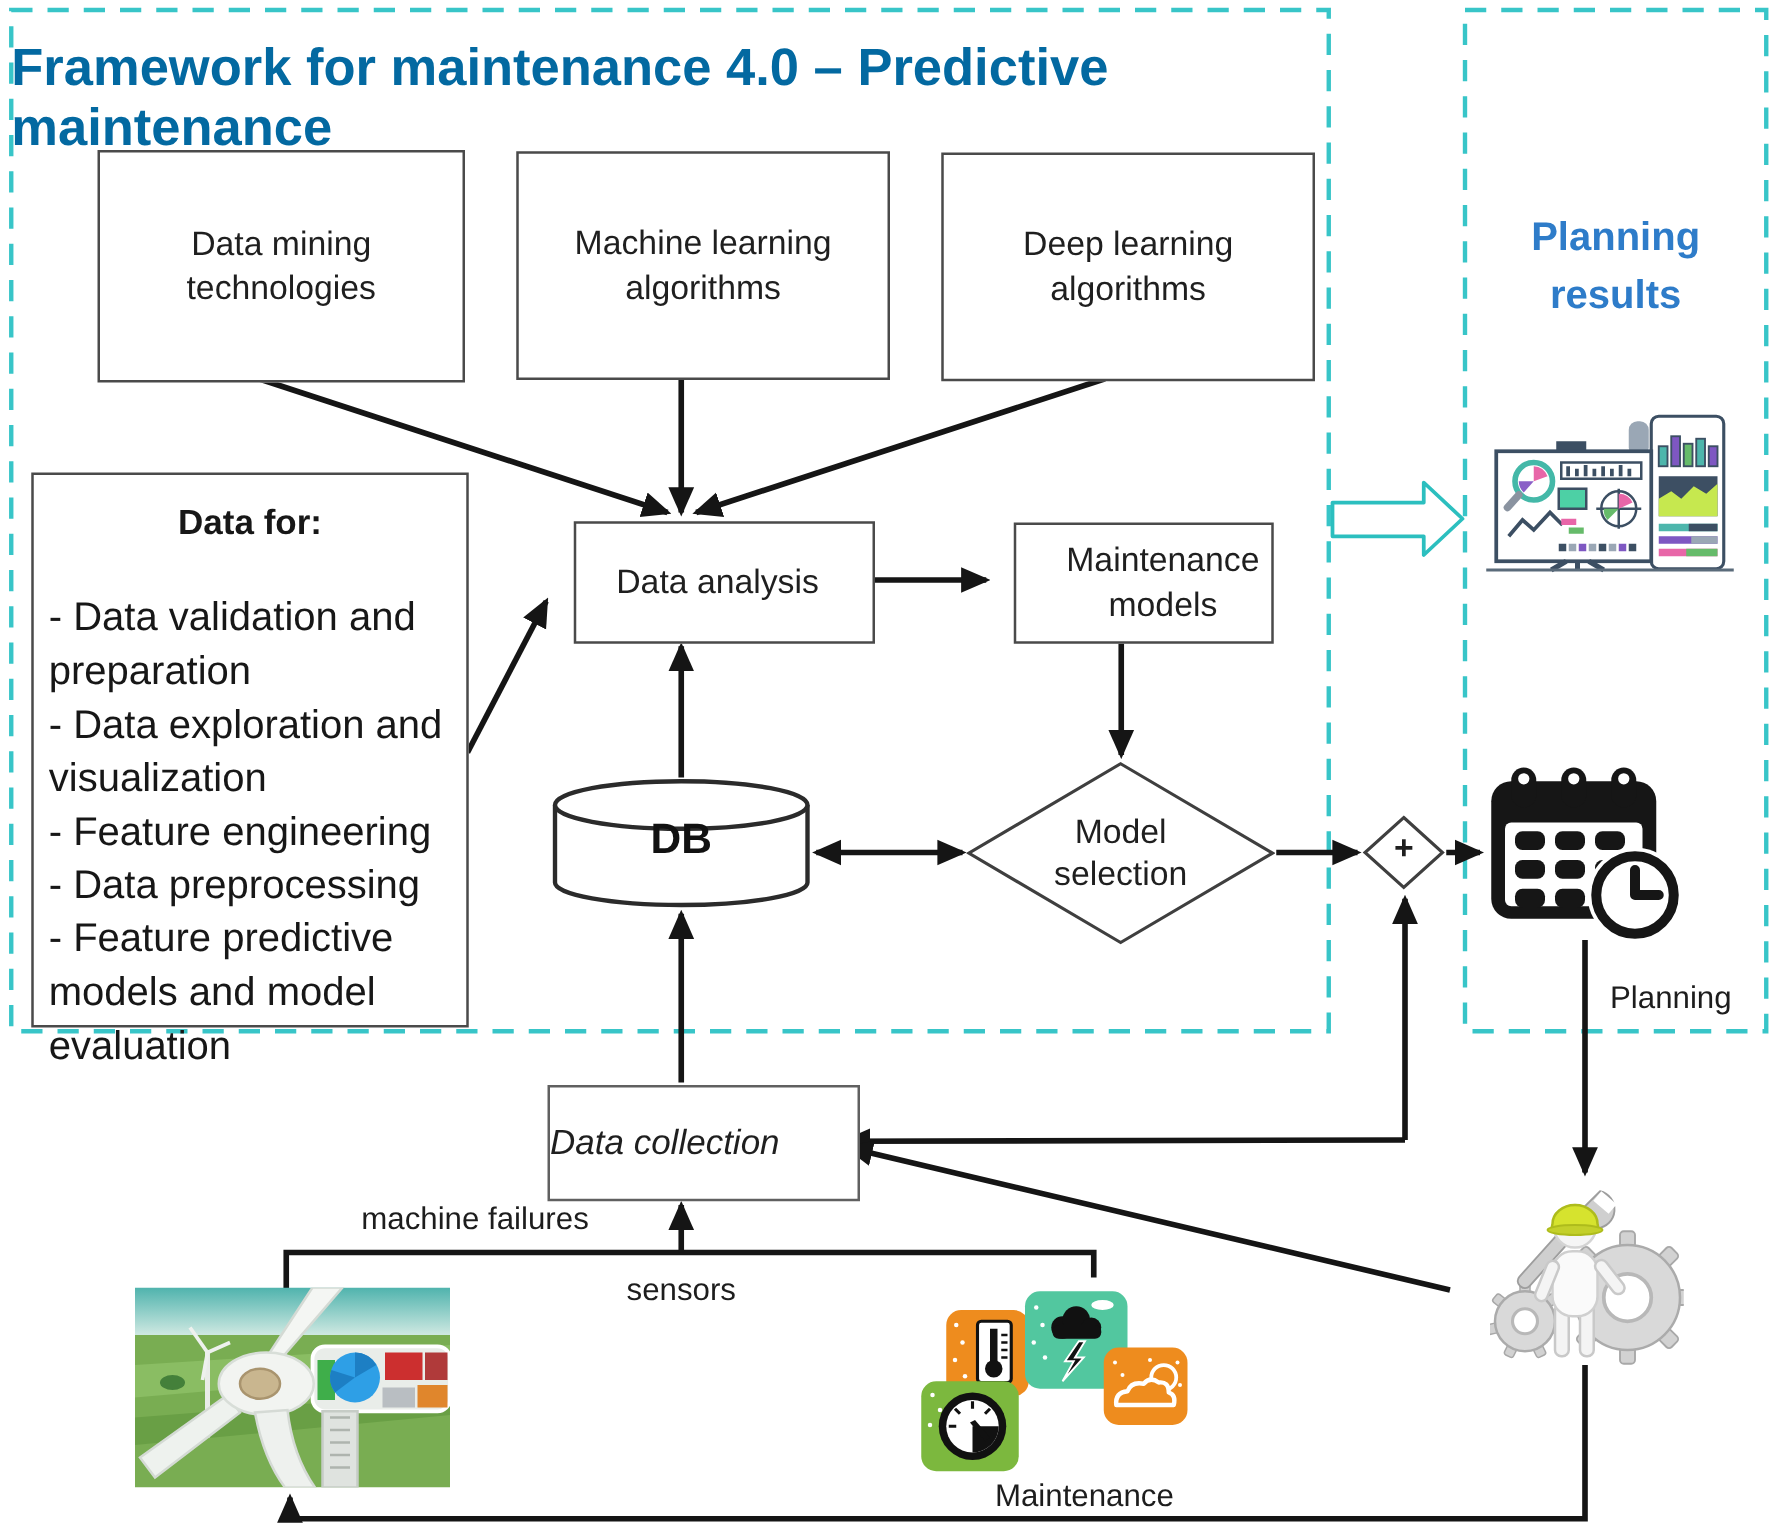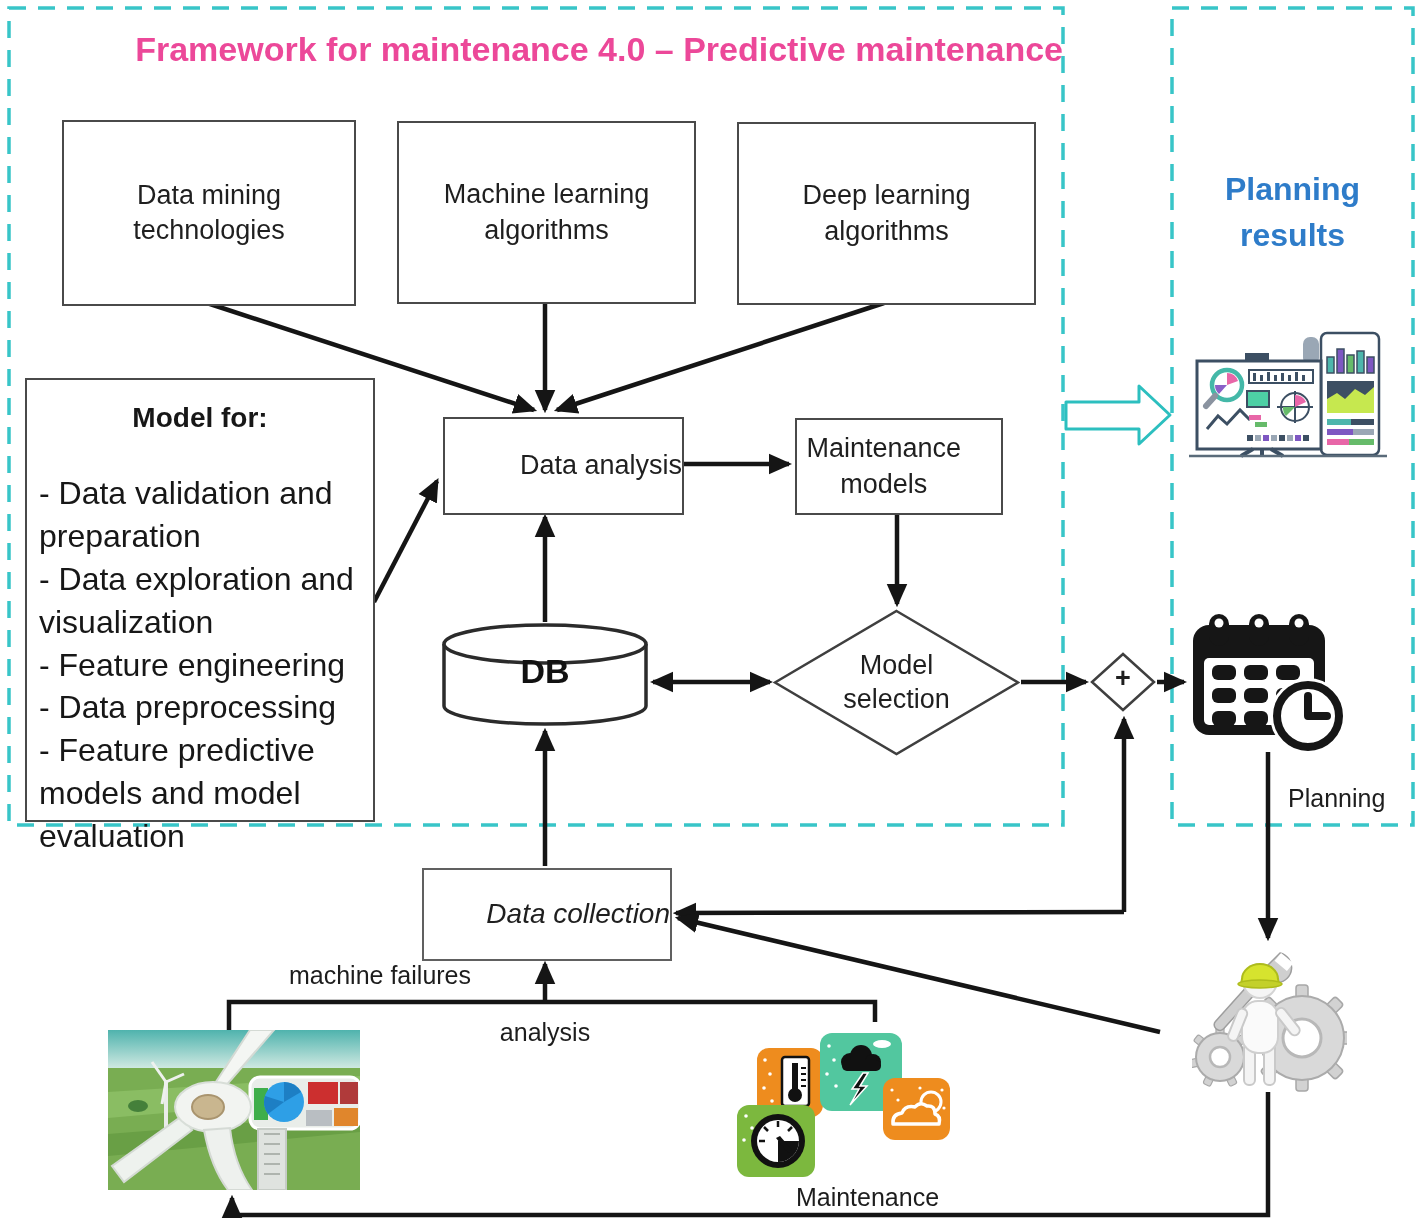--- a/index.html
+++ b/index.html
@@ -1,28 +1,28 @@
 <!DOCTYPE html>
 <html><head>
 <meta charset="utf-8">
 <style>
   html,body{margin:0;padding:0;background:#ffffff;}
   #stage{position:relative;width:1421px;height:1229px;background:#ffffff;overflow:hidden;
          font-family:"Liberation Sans","DejaVu Sans",sans-serif;color:#1d1d1d;}
   #wires{position:absolute;left:0;top:0;z-index:5;}
   .node{position:absolute;background:#ffffff;border:2.5px solid #4a4a4a;z-index:10;
-        display:flex;align-items:center;justify-content:flex-end;text-align:center;
-        font-size:27px;line-height:1.3;color:#1f1f1f;}
+        display:flex;align-items:center;justify-content:flex-start;text-align:center;
+        font-size:27px;line-height:1.3;color:#1f1f1f;margin-left:16px;}
   .thin{border-width:2px;border-color:#606060;}
   .diamond{position:absolute;z-index:10;}
   .diamond .lbl{position:absolute;inset:0;display:flex;align-items:center;justify-content:center;
         text-align:center;font-size:27px;line-height:1.25;color:#1f1f1f;}
   .plus-lbl{font-size:42px;font-weight:bold;color:#111;}
-  #title{position:absolute;left:9px;top:30px;width:1054px;text-align:right;z-index:10;
-        font-size:34px;font-weight:600;color:#ec4899;}
+  #title{position:absolute;left:9px;top:30px;width:1054px;text-align:left;z-index:10;
+        font-size:42px;font-weight:600;color:#0369a1;}
   #results-title{position:absolute;left:1210px;top:166px;width:165px;text-align:center;z-index:10;
         font-size:32px;font-weight:600;color:#2e7cc9;line-height:1.45;}
   .flabel{position:absolute;z-index:10;font-size:25px;color:#1d1d1d;text-align:center;}
   #tools{position:absolute;left:25px;top:378px;width:350px;height:444px;z-index:10;
         background:#fff;border:2.5px solid #4a4a4a;box-sizing:border-box;padding:22px 12px 0 12px;}
   #tools .head{text-align:center;font-size:28px;font-weight:bold;margin-bottom:38px;color:#171717;}
   #tools .item{font-size:32px;line-height:1.34;color:#171717;}
   #db-wrap{position:absolute;left:440px;top:618px;width:210px;height:114px;z-index:10;}
   #db-wrap .lbl{position:absolute;left:0;top:34px;width:100%;text-align:center;
         font-size:34px;font-weight:bold;color:#111;}
@@ -75,21 +75,21 @@
     <span style="padding:0 24px;">Data mining technologies</span>
   </div>
   <div class="node" style="left:397px;top:121px;width:295px;height:179px;">
     <span style="padding:0 34px;">Machine learning algorithms</span>
   </div>
   <div class="node" style="left:737px;top:122px;width:295px;height:179px;">
     <span style="padding:0 44px;">Deep learning algorithms</span>
   </div>
 
   <div id="tools">
-    <div class="head">Model for:</div>
+    <div class="head">Data for:</div>
     <div class="item">- Data validation and preparation</div>
     <div class="item">- Data exploration and visualization</div>
     <div class="item">- Feature engineering</div>
     <div class="item">- Data preprocessing</div>
     <div class="item">- Feature predictive models and model evaluation</div>
   </div>
 
   <div class="node" style="left:443px;top:417px;width:205px;height:94px;padding-left:32px;">
     <span>Data analysis</span>
   </div>
@@ -117,21 +117,21 @@
       <polygon points="33,2 64,30 33,58 2,30" fill="#ffffff" stroke="#3f3f3f" stroke-width="2.5"></polygon>
     </svg>
     <div class="lbl plus-lbl" style="padding-bottom:6px;">+</div>
   </div>
 
   <div class="node thin" id="data-collection" style="left:422px;top:868px;width:246px;height:89px;">
     <span>Data collection</span>
   </div>
 
   <div class="flabel" style="left:270px;top:961px;width:220px;">machine failures</div>
-  <div class="flabel" style="left:480px;top:1018px;width:130px;">analysis</div>
+  <div class="flabel" style="left:480px;top:1018px;width:130px;">sensors</div>
   <div class="flabel" style="left:775px;top:1183px;width:185px;">Maintenance</div>
   <div class="flabel" style="left:1288px;top:784px;width:130px;text-align:left;">Planning</div>
 
   <svg class="icon-abs" style="left:1185px;top:610px;" width="165" height="145" viewBox="0 0 165 145">
     <rect x="8" y="15" width="132" height="110" rx="16" fill="#161616"></rect>
     <rect x="19" y="48" width="110" height="67" rx="5" fill="#ffffff"></rect>
     <g fill="#161616">
       <rect x="27" y="55" width="24" height="15" rx="6"></rect>
         <rect x="59" y="55" width="24" height="15" rx="6"></rect>
         <rect x="91" y="55" width="24" height="15" rx="6"></rect>

